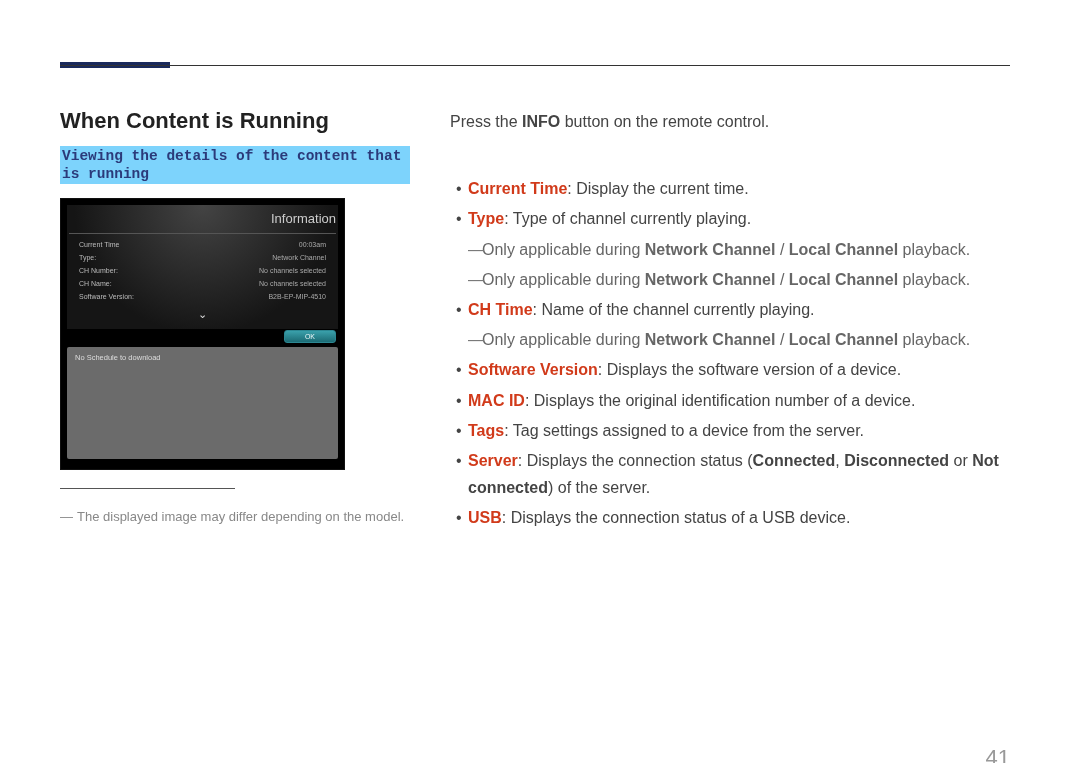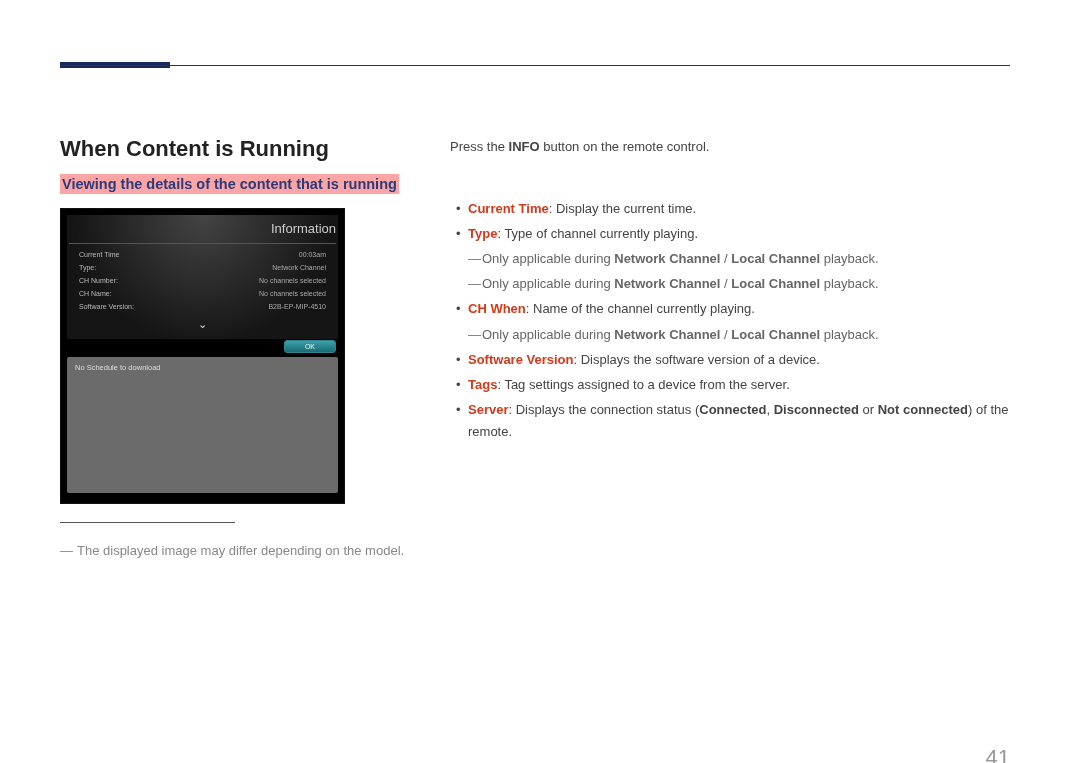--- a/index.html
+++ b/index.html
@@ -5,21 +5,21 @@
   * { box-sizing: border-box; margin: 0; padding: 0; }
   body {
     width: 1080px;
     height: 763px;
     font-family: "Segoe UI", "Helvetica Neue", Arial, sans-serif;
     background: #fff;
     color: #333;
     position: relative;
   }
   .page {
-    padding: 96px 70px 30px 60px;
+    padding: 68px 70px 30px 60px;
   }
   .top-rule {
     position: absolute;
     top: 65px;
     left: 60px;
     right: 70px;
     height: 0;
     border-top: 1px solid #333;
   }
   .top-rule-accent {
@@ -29,35 +29,35 @@
     width: 110px;
     height: 6px;
     background: #1a2a5c;
   }
   .columns {
     display: flex;
     gap: 40px;
     margin-top: 40px;
   }
   .left-col { width: 350px; flex-shrink: 0; }
-  .right-col { flex: 1; font-size: 13px; line-height: 1.7; color: #444; }
+  .right-col { flex: 1; font-size: 16px; line-height: 1.7; color: #444; }
 
   h1 {
     font-size: 22px;
     font-weight: 700;
     color: #222;
     margin-bottom: 12px;
   }
   h2 {
     font-size: 14.5px;
     font-weight: 700;
     color: #2b3a7a;
     display: inline;
   }
-  .hl { background: #fca5a5; padding: 1px 2px; display: inline-block; }
+  .hl { background: #7dd3fc; padding: 1px 2px; display: inline-block; font-family: Liberation Mono, monospace; }
 
   
   .shot {
     margin-top: 14px;
     width: 285px;
     border: 1px solid #111;
     background: #000;
     padding: 6px 6px 10px 6px;
   }
   .info-panel {
@@ -101,21 +101,21 @@
     background: linear-gradient(#3aa0ab, #1c6b74);
     border: 1px solid #2c8792;
     border-radius: 3px;
     color: #eaf6f7;
     font-size: 7px;
     padding: 2px 20px;
   }
   .lower-panel {
     margin-top: 4px;
     background: #6b6b6b;
-    height: 136px;
+    height: 112px;
     border-radius: 2px;
     padding: 6px 8px;
   }
   .lower-panel .msg {
     font-size: 7.5px;
     color: #ddd;
   }
 
   .caption-rule {
     width: 175px;
@@ -211,23 +211,25 @@
 
     <div class="right-col">
       <p class="intro">
         <span>Press the </span><span class="bold">INFO</span><span> button on the remote control.</span>
       </p>
       <ul id="bullet-list">
           <li class="bullet"><span class="red">Current Time</span><span>: Display the current time.</span></li>
           <li class="bullet"><span class="red">Type</span><span>: Type of channel currently playing.</span></li>
           <li class="sub"><span>Only applicable during </span><span class="bold">Network Channel</span><span> / </span><span class="bold">Local Channel</span><span> playback.</span></li>
           <li class="sub"><span>Only applicable during </span><span class="bold">Network Channel</span><span> / </span><span class="bold">Local Channel</span><span> playback.</span></li>
-          <li class="bullet"><span class="red">CH When</span><span>: Name of the channel currently playing.</span></li>
+          <li class="bullet"><span class="red">CH Time</span><span>: Name of the channel currently playing.</span></li>
           <li class="sub"><span>Only applicable during </span><span class="bold">Network Channel</span><span> / </span><span class="bold">Local Channel</span><span> playback.</span></li>
           <li class="bullet"><span class="red">Software Version</span><span>: Displays the software version of a device.</span></li>
+          <li class="bullet"><span class="red">MAC ID</span><span>: Displays the original identification number of a device.</span></li>
           <li class="bullet"><span class="red">Tags</span><span>: Tag settings assigned to a device from the server.</span></li>
-          <li class="bullet"><span class="red">Server</span><span>: Displays the connection status (</span><span class="bold">Connected</span><span>, </span><span class="bold">Disconnected</span><span> or </span><span class="bold">Not connected</span><span>) of the remote.</span></li>
+          <li class="bullet"><span class="red">Server</span><span>: Displays the connection status (</span><span class="bold">Connected</span><span>, </span><span class="bold">Disconnected</span><span> or </span><span class="bold">Not connected</span><span>) of the server.</span></li>
+          <li class="bullet"><span class="red">USB</span><span>: Displays the connection status of a USB device.</span></li>
         </ul>
     </div>
   </div>
 </div>
 
 <div class="page-num">41</div>
 
 </body></html>

